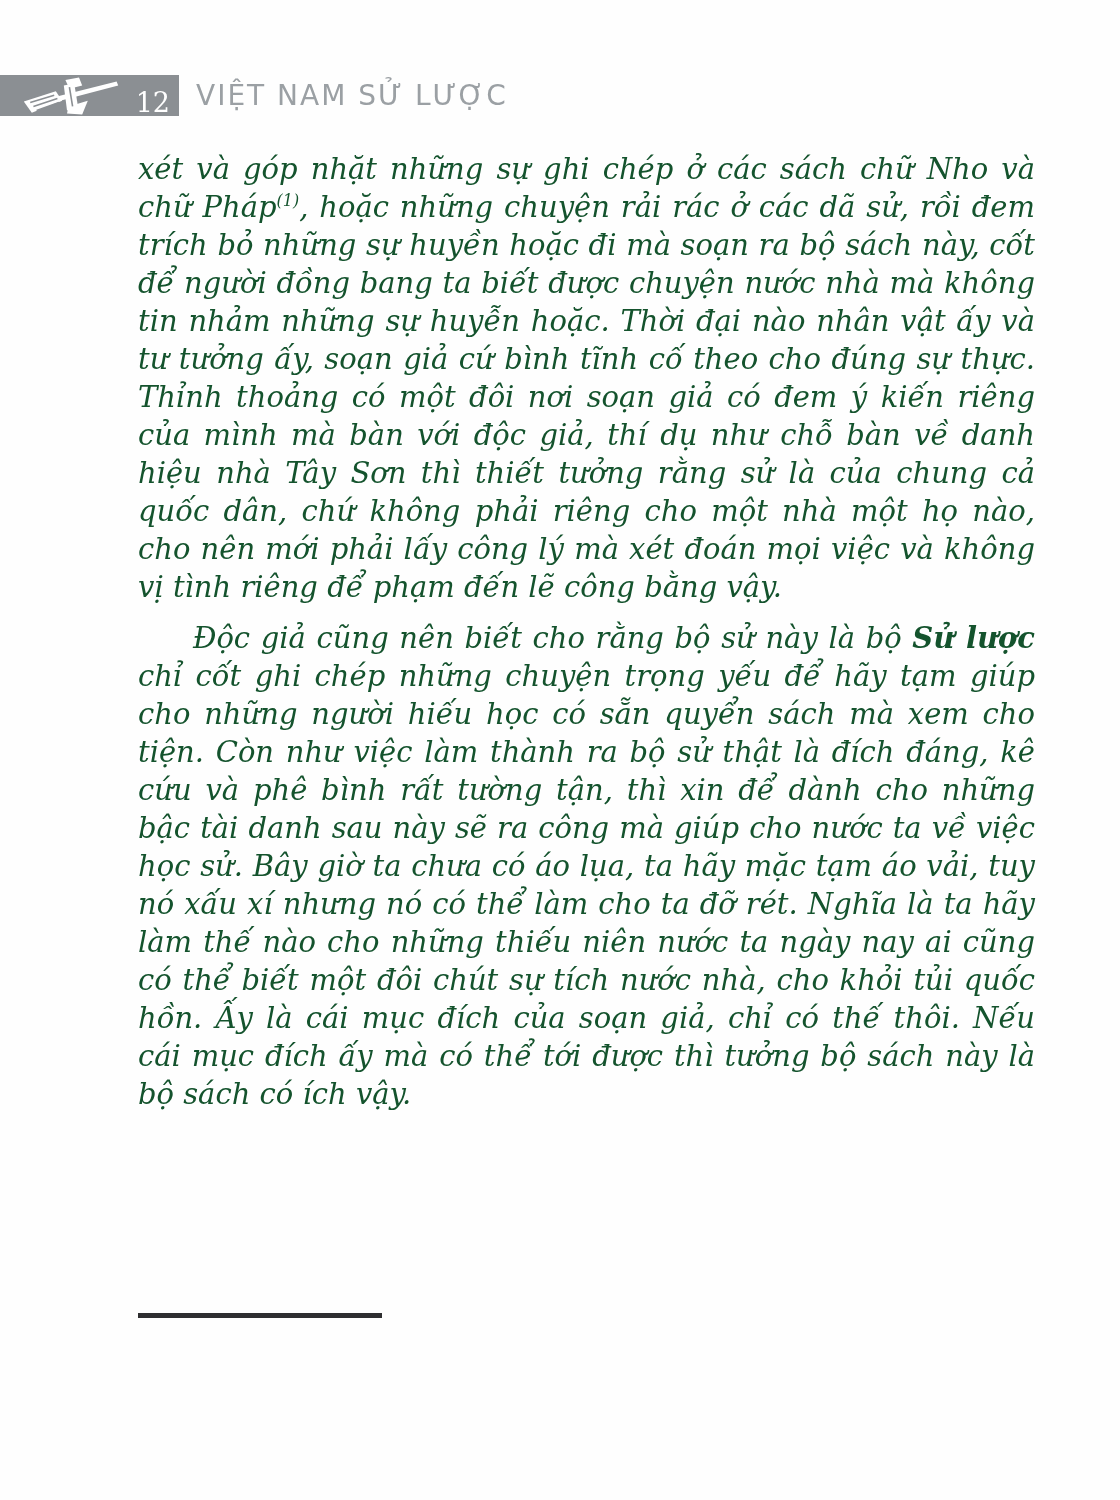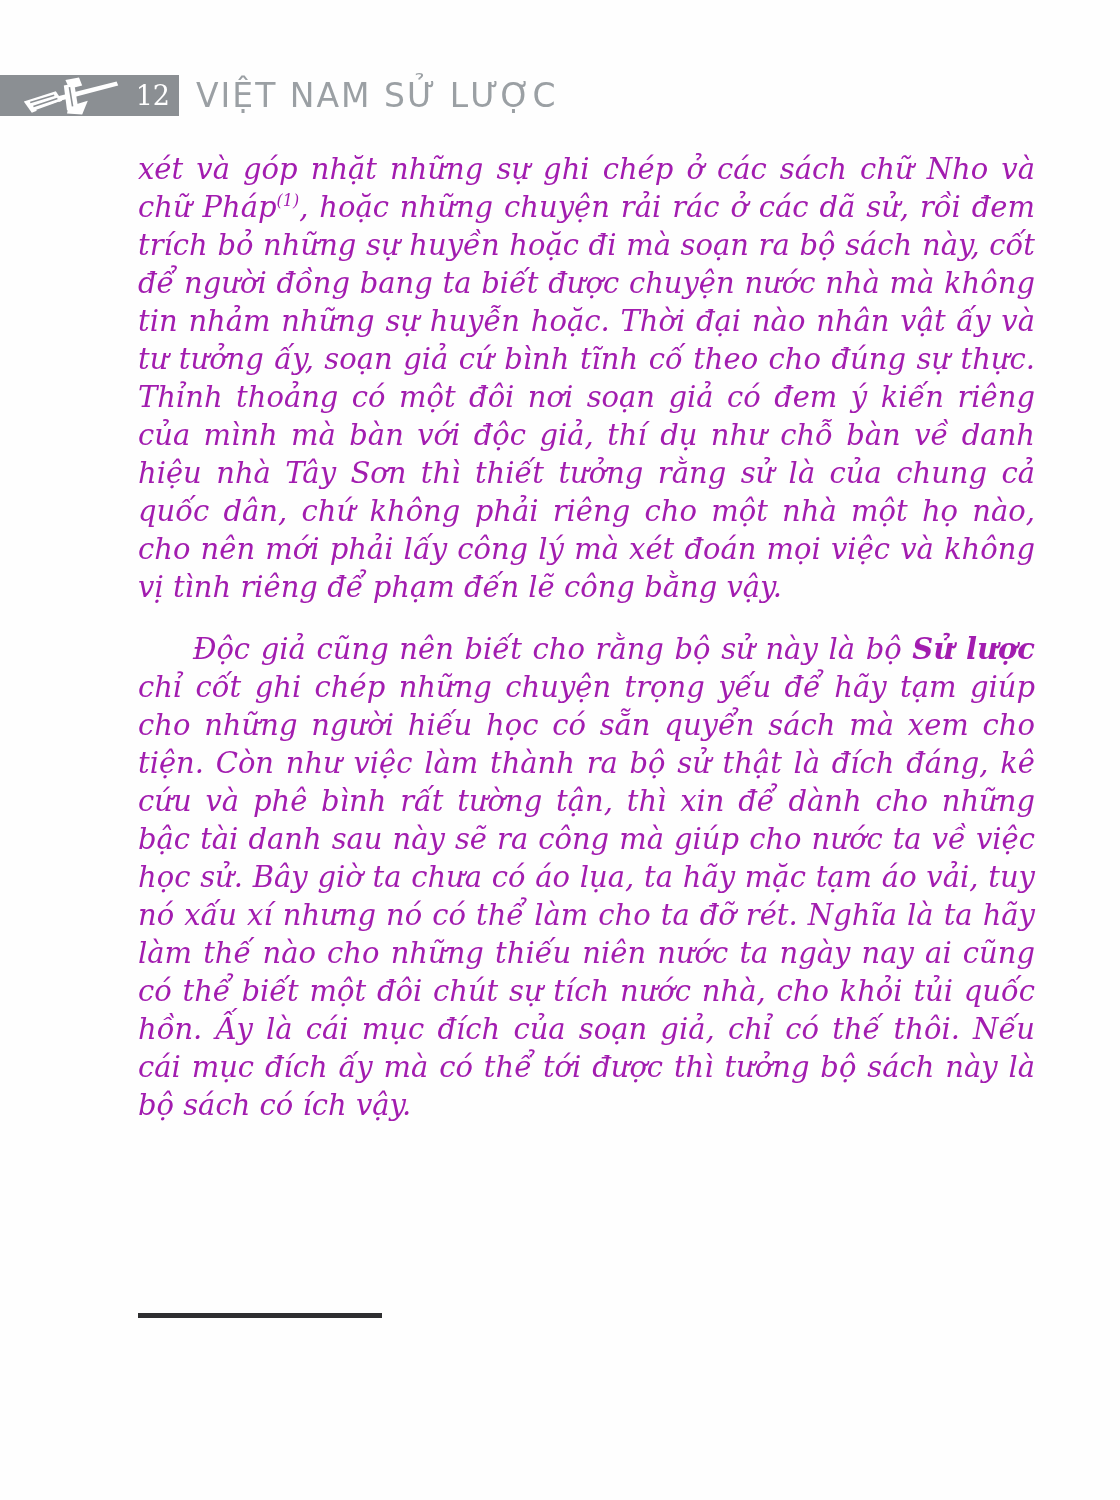--- a/index.html
+++ b/index.html
@@ -9,50 +9,50 @@
     background:#fefefdl;
     background-color:#fefefe;
     overflow:hidden;
     font-family:"DejaVu Serif", serif;
   }
 
   
   .header-bar {
     position:absolute; left:0; top:75px;
     width:179px; height:41px;
-    display:flex; align-items:center;
+    display:flex; align-items:flex-end;
     box-sizing:border-box;
     padding:0 9px 0 12px;
   }
   .bird-icon { flex:0 0 auto; display:block; }
   .page-num {
     margin-left:auto;
     font-family:"DejaVu Serif", serif;
     font-size:27px; line-height:1;
     color:#ffffff;
   }
   .header-title {
     position:absolute; left:196px; top:75px;
     height:41px; display:flex; align-items:center;
     font-family:"DejaVu Sans", sans-serif;
-    font-size:33px; letter-spacing:2px;
+    font-size:28px; letter-spacing:2px;
     font-weight:400;
   }
 
   
   .body-copy {
     position:absolute; left:138px; top:150px;
     width:897px;
     text-align:justify;
     font-family:"DejaVu Serif", serif;
     font-style:italic;
     font-size:29px; line-height:38px;
   }
   .body-copy p { margin:0; }
-  .body-copy p.para2 { margin-top:24px; text-indent:55px; }
+  .body-copy p.para2 { margin-top:13px; text-indent:55px; }
   .body-copy sup { font-size:0.55em; line-height:0; }
   .bold-run { font-weight:700; }
 
   .signature {
     position:absolute; top:1136px; right:145px;
     font-family:"DejaVu Serif", serif;
     font-style:normal; font-weight:700;
     font-size:28px; letter-spacing:1px;
     color:#1b1b1d;
   }
@@ -93,21 +93,21 @@
         <line x1="18" y1="38" x2="48" y2="28"></line>
         <line x1="22" y1="43" x2="50" y2="33"></line>
         <line x1="63" y1="14" x2="67" y2="38"></line>
       </g>
     </svg>
     <span class="page-num">12</span>
   </div>
 
   <div class="header-title" style="color: rgb(155, 160, 164);">VIỆT NAM SỬ LƯỢC</div>
 
-  <div class="body-copy" style="color: #a21caf;">
+  <div class="body-copy" style="color: #14532d;">
     <p class="para1"><span>xét và góp nhặt những sự ghi chép ở các sách chữ Nho và chữ Pháp</span><sup>(1)</sup><span>, hoặc những chuyện rải rác ở các dã sử, rồi đem trích bỏ những sự huyền hoặc đi mà soạn ra bộ sách này, cốt để người đồng bang ta biết được chuyện nước nhà mà không tin nhảm những sự huyễn hoặc. Thời đại nào nhân vật ấy và tư tưởng ấy, soạn giả cứ bình tĩnh cố theo cho đúng sự thực. Thỉnh thoảng có một đôi nơi soạn giả có đem ý kiến riêng của mình mà bàn với độc giả, thí dụ như chỗ bàn về danh hiệu nhà Tây Sơn thì thiết tưởng rằng sử là của chung cả quốc dân, chứ không phải riêng cho một nhà một họ nào, cho nên mới phải lấy công lý mà xét đoán mọi việc và không vị tình riêng để phạm đến lẽ công bằng vậy.</span></p>
     <p class="para2"><span>Độc giả cũng nên biết cho rằng bộ sử này là bộ </span><span class="bold-run">Sử lược</span><span> chỉ cốt ghi chép những chuyện trọng yếu để hãy tạm giúp cho những người hiếu học có sẵn quyển sách mà xem cho tiện. Còn như việc làm thành ra bộ sử thật là đích đáng, kê cứu và phê bình rất tường tận, thì xin để dành cho những bậc tài danh sau này sẽ ra công mà giúp cho nước ta về việc học sử. Bây giờ ta chưa có áo lụa, ta hãy mặc tạm áo vải, tuy nó xấu xí nhưng nó có thể làm cho ta đỡ rét. Nghĩa là ta hãy làm thế nào cho những thiếu niên nước ta ngày nay ai cũng có thể biết một đôi chút sự tích nước nhà, cho khỏi tủi quốc hồn. Ấy là cái mục đích của soạn giả, chỉ có thế thôi. Nếu cái mục đích ấy mà có thể tới được thì tưởng bộ sách này là bộ sách có ích vậy.</span></p>
   </div>
 
 
   <div class="footnote-rule"></div>
 
 </div>
 
 </body></html>

